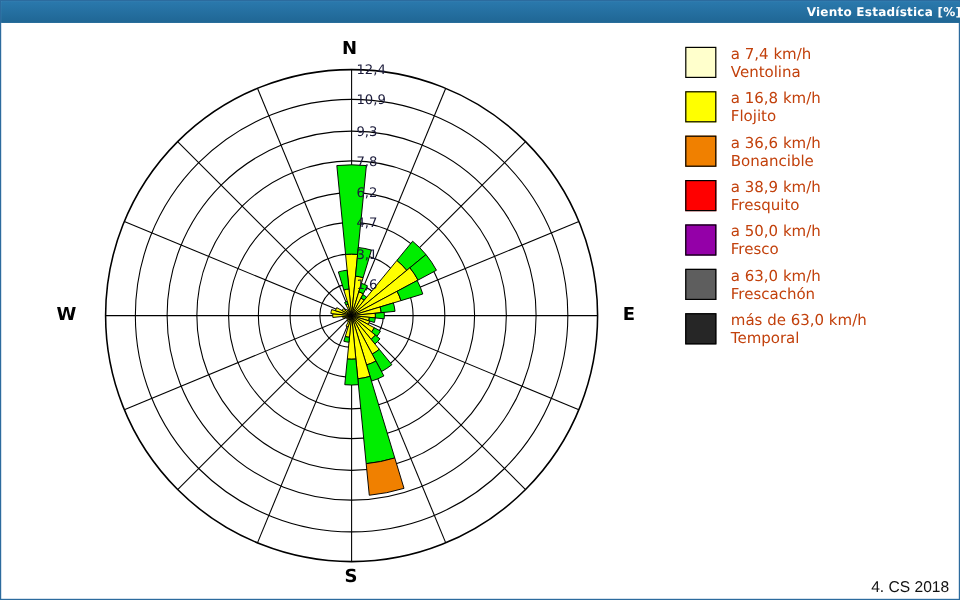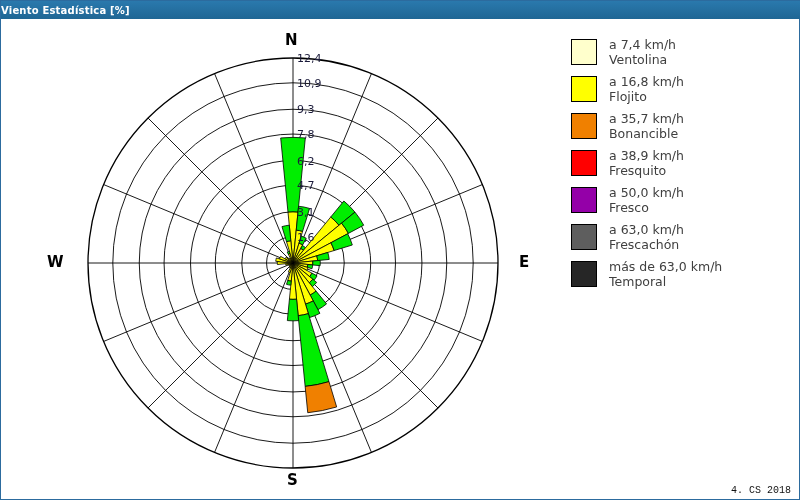--- a/index.html
+++ b/index.html
@@ -14,21 +14,21 @@
     border:1px solid #2c6b9e;
     background:#ffffff;
   }
   
   #titlebar{
     position:absolute;left:0;top:0;width:800px;height:18px;
     background:#2471a3;
     background-image:linear-gradient(180deg,#2a79ad 0%,#1f6694 100%);
     color:#ffffff;
     font-size:10px;font-weight:bold;
-    display:flex;align-items:center;justify-content:flex-start;
+    display:flex;align-items:center;justify-content:flex-end;
     letter-spacing:.2px;
   }
   #titlebar .tt{white-space:nowrap;}
   
   #panel{
     position:absolute;left:2px;top:20px;width:794px;height:477px;
     background:#ffffff;
   }
   
   #plot{
@@ -50,29 +50,29 @@
   .leg-row{
     display:flex;align-items:flex-start;margin-bottom:7px;
   }
   .swatch{
     width:26px;height:26px;min-width:26px;
     border:1px solid #000;
     margin-right:12px;margin-top:2px;
     box-sizing:border-box;
   }
   .leg-text{
-    font-size:12.5px;color:#404040;line-height:15px;
+    font-size:12.5px;color:#c2410c;line-height:15px;
     font-family:"DejaVu Sans", sans-serif;
   }
   .leg-text .l2{display:block;}
   
   #footer{
     position:absolute;right:6px;bottom:2px;
-    font-size:10px;color:#111;
-    font-family:Liberation Mono, monospace;
+    font-size:13px;color:#111;
+    font-family:Liberation Sans, sans-serif;
   }
 </style>
 </head>
 <body>
 
 <div id="app">
 
   <div id="titlebar">
     <span class="tt">Viento Estadística [%]</span>
   </div>
@@ -182,21 +182,21 @@
         <div class="leg-row">
           <div class="swatch" style="background: rgb(255, 255, 204);"></div>
           <div class="leg-text"><span>a 7,4 km/h</span><span class="l2">Ventolina</span></div>
         </div>
         <div class="leg-row">
           <div class="swatch" style="background: rgb(255, 255, 0);"></div>
           <div class="leg-text"><span>a 16,8 km/h</span><span class="l2">Flojito</span></div>
         </div>
         <div class="leg-row">
           <div class="swatch" style="background: rgb(240, 128, 0);"></div>
-          <div class="leg-text"><span>a 35,7 km/h</span><span class="l2">Bonancible</span></div>
+          <div class="leg-text"><span>a 36,6 km/h</span><span class="l2">Bonancible</span></div>
         </div>
         <div class="leg-row">
           <div class="swatch" style="background: rgb(255, 0, 0);"></div>
           <div class="leg-text"><span>a 38,9 km/h</span><span class="l2">Fresquito</span></div>
         </div>
         <div class="leg-row">
           <div class="swatch" style="background: rgb(148, 0, 168);"></div>
           <div class="leg-text"><span>a 50,0 km/h</span><span class="l2">Fresco</span></div>
         </div>
         <div class="leg-row">

